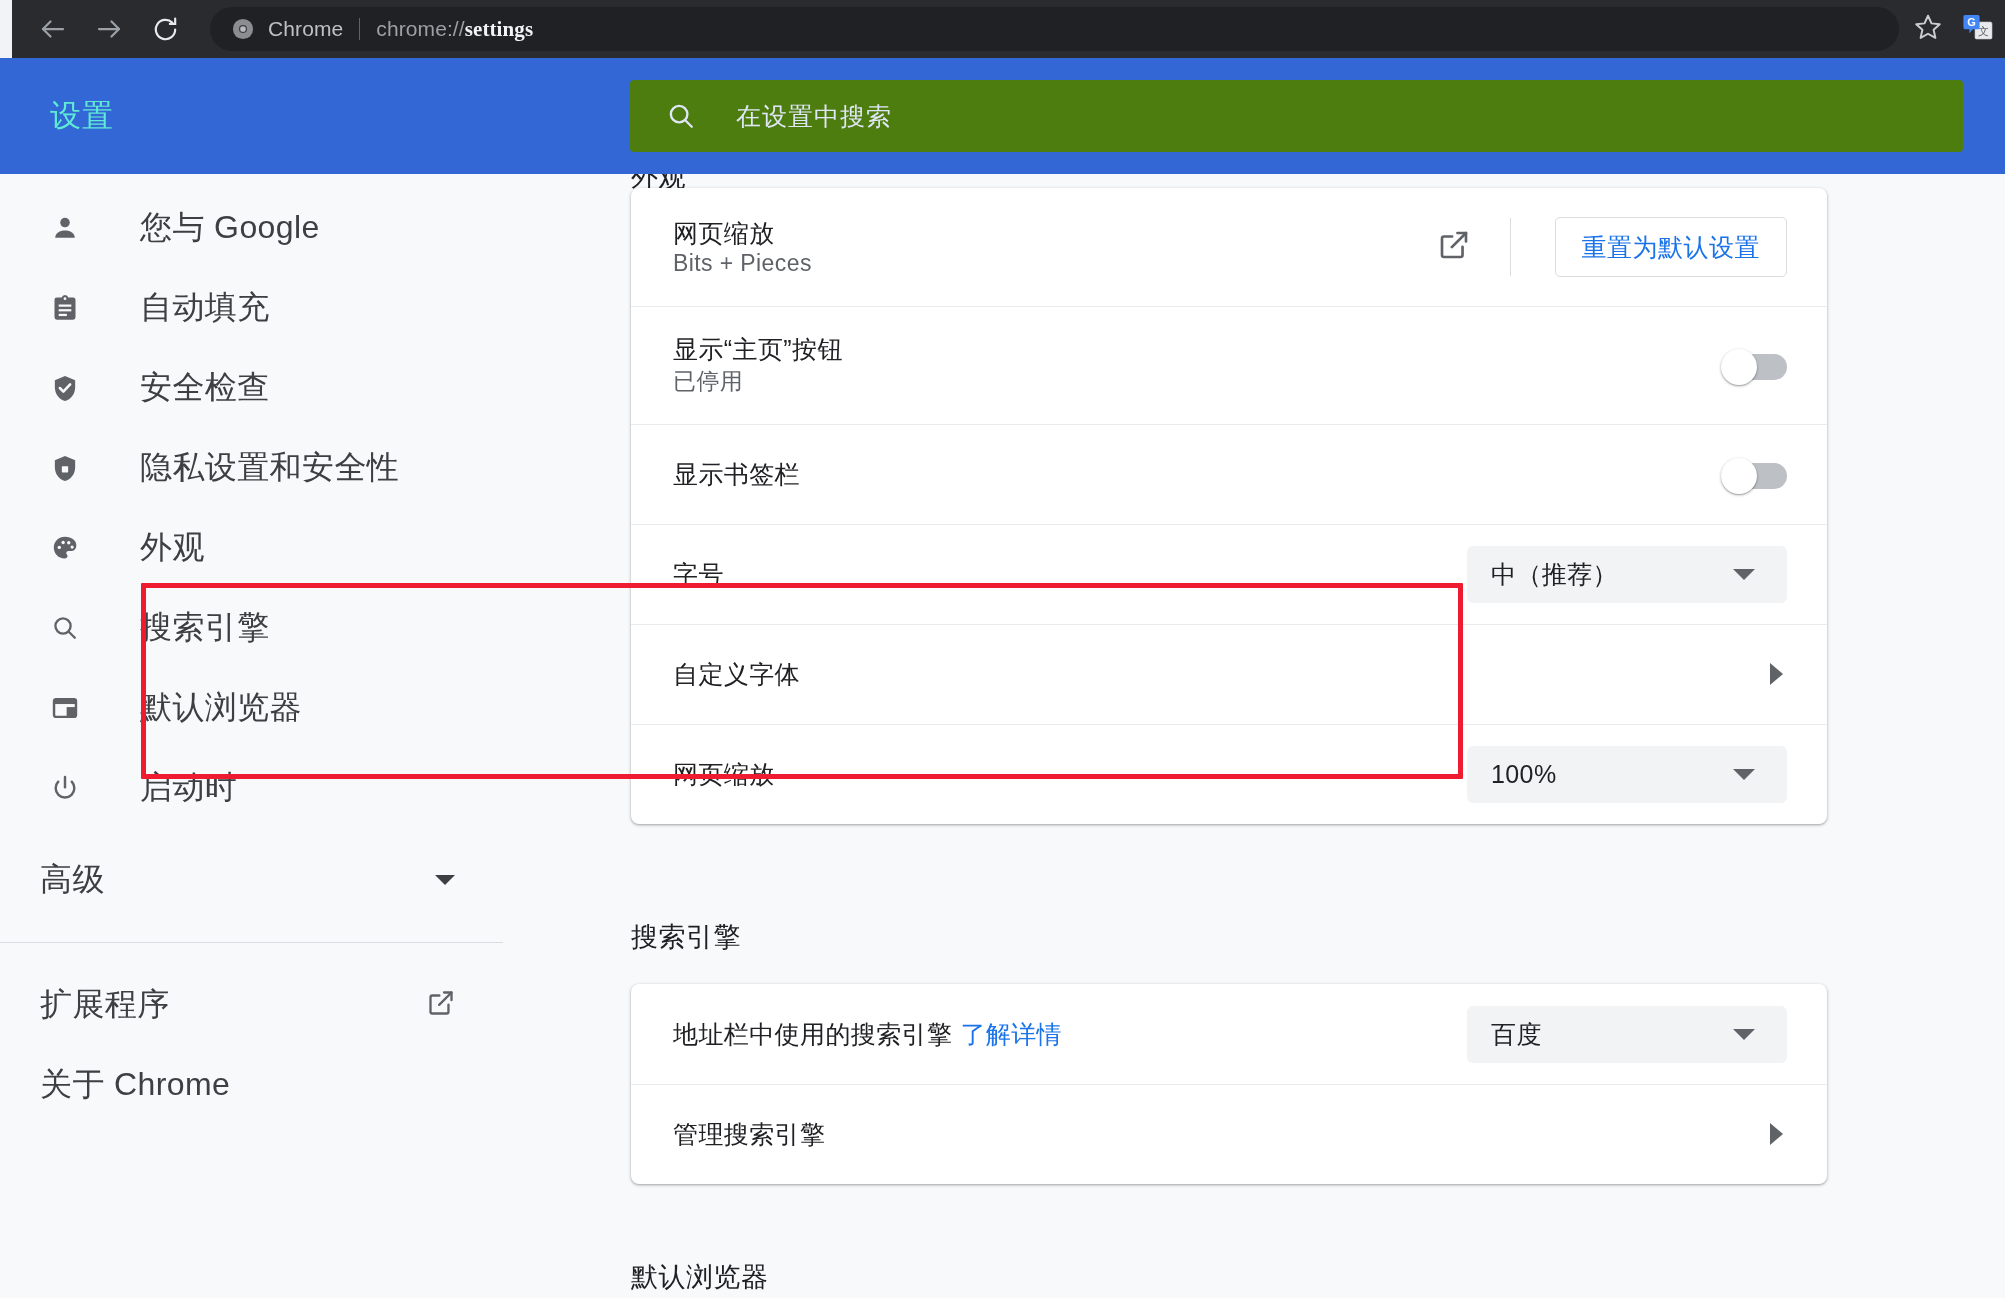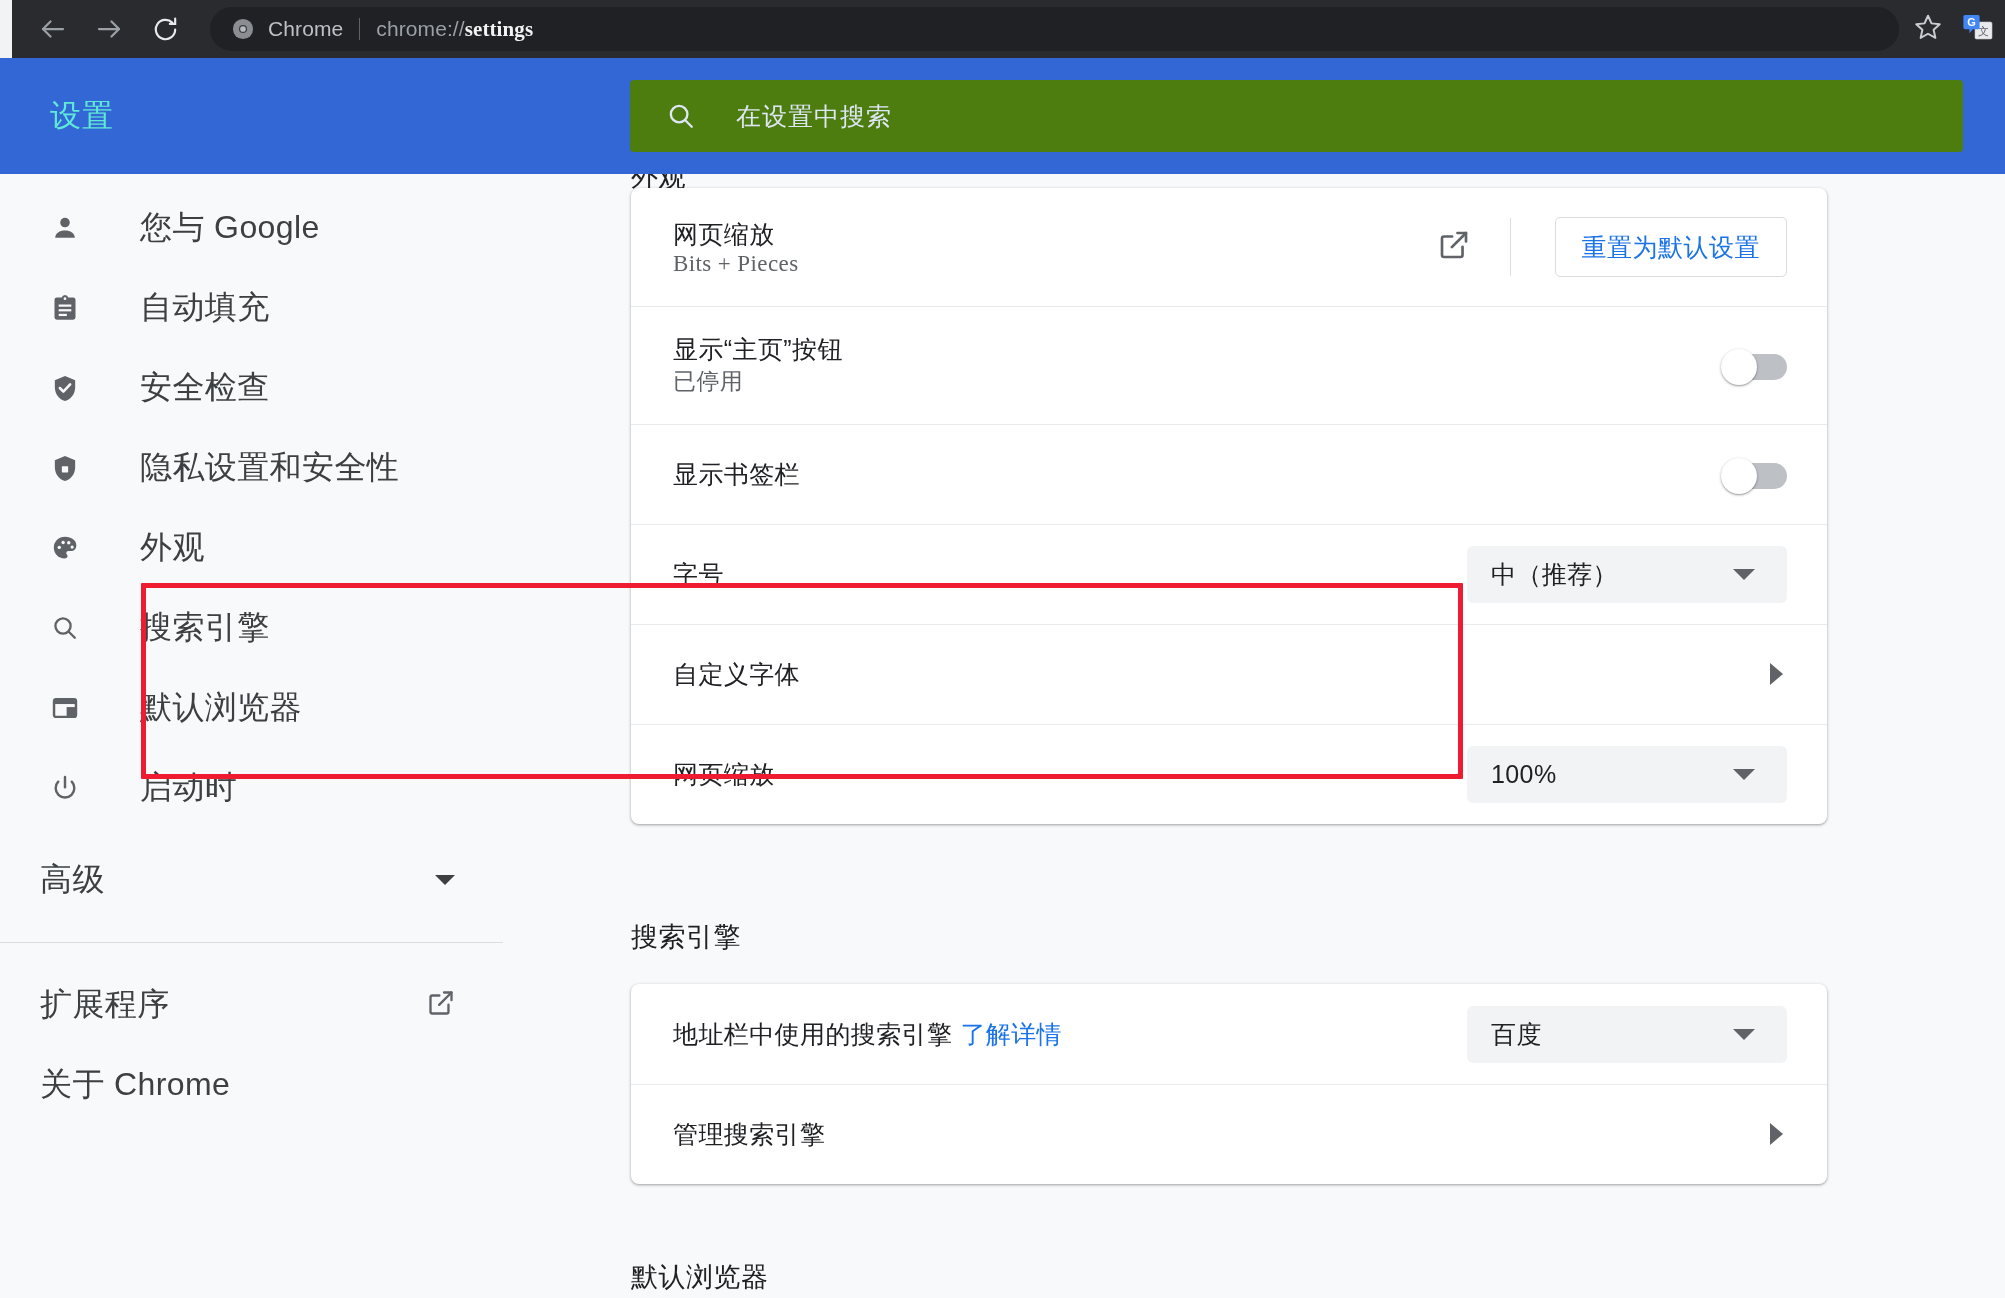--- a/index.html
+++ b/index.html
@@ -247,21 +247,20 @@
   .row-label {
     font-size: 25px;
     color: #202124;
     letter-spacing: 0.4px;
     white-space: nowrap;
   }
   .row-sub {
     font-size: 23px;
     color: #5f6368;
     letter-spacing: 0.4px;
-    font-family: Liberation Serif, serif;
   }
   .row-link {
     color: #1a73e8;
     text-decoration: none;
     font-size: 25px;
     margin-left: 8px;
   }
 
   
   .toggle {

